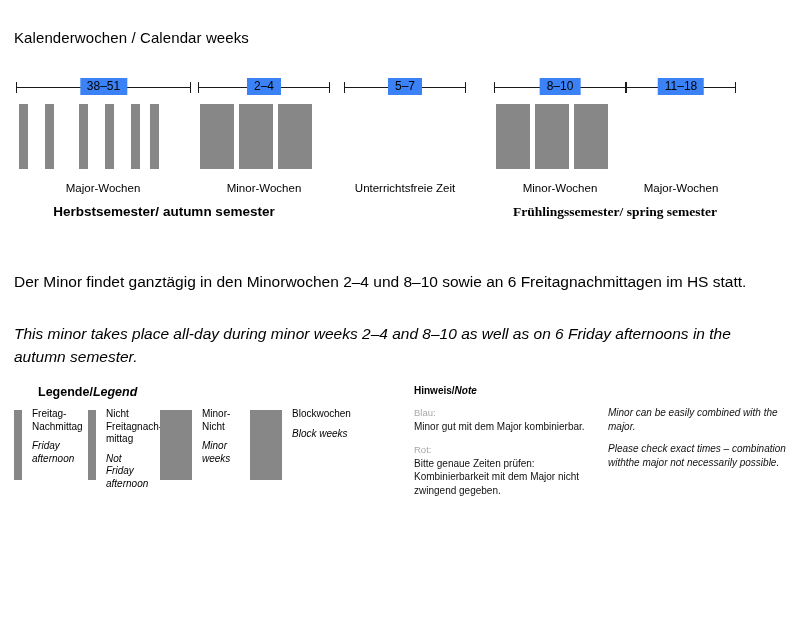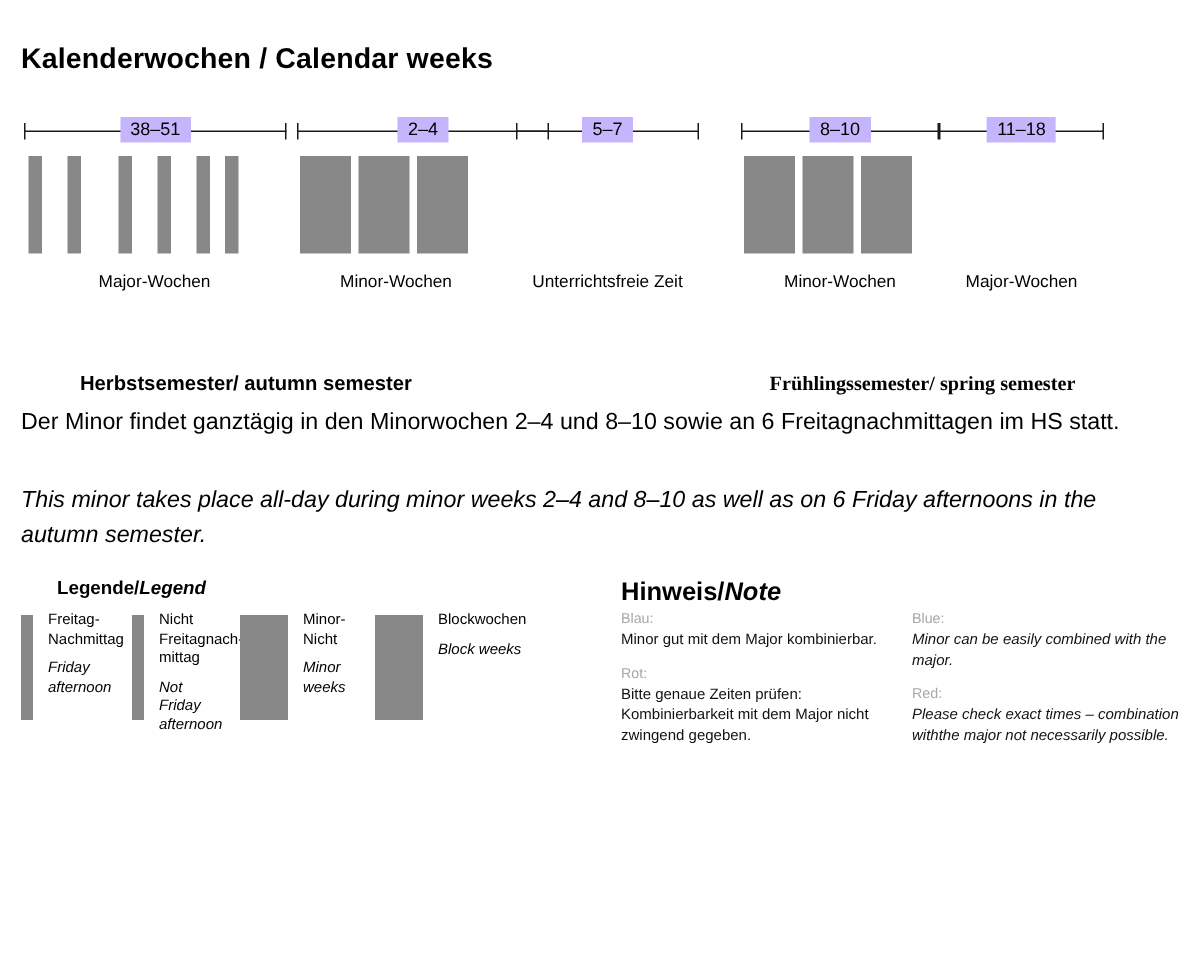--- a/index.html
+++ b/index.html
@@ -22,22 +22,22 @@
     width: 800px;
     height: 639px;
     overflow: hidden;
   }
 
   
   .kw-title {
     position: absolute;
     left: 14px;
     top: 29px;
-    font-size: 19px;
-    font-weight: bold;
+    font-size: 15px;
+    font-weight: normal;
     letter-spacing: 0.1px;
     white-space: nowrap;
   }
 
   
   .chart {
     position: absolute;
     left: 0;
     top: 78px;
     width: 800px;
@@ -63,21 +63,21 @@
     height: 11px;
     background: #1a1a1a;
   }
   .bracket .cap.left  { left: 0; }
   .bracket .cap.right { right: 0; }
   .bracket .blabel {
     position: absolute;
     left: 50%;
     top: 0px;
     transform: translateX(-50%);
-    background: #c4b5fd;
+    background: #3b82f6;
     padding: 0 7px;
     font-size: 12px;
     line-height: 17px;
     white-space: nowrap;
   }
 
   .bar {
     position: absolute;
     background: #878787;
     top: 26px;
@@ -93,21 +93,20 @@
     transform: translateX(-50%);
   }
 
   .semester-label {
     position: absolute;
     top: 126px;
     font-size: 13.5px;
     font-weight: bold;
     white-space: nowrap;
     transform: translateX(-50%);
-    margin-top: 44px;
   }
 
   
   .para {
     position: absolute;
     left: 14px;
     width: 752px;
     font-size: 15.5px;
     line-height: 23px;
   }
@@ -145,21 +144,21 @@
     line-height: 12.5px;
     white-space: pre-line;
   }
   .legend-text .en { font-style: italic; display: block; margin-top: 7px; }
 
   
   .note-title {
     position: absolute;
     left: 414px;
     top: 385px;
-    font-size: 17px;
+    font-size: 10px;
     font-weight: bold;
     white-space: nowrap;
   }
   .note-title .it { font-style: italic; }
 
   .note-col { position: absolute; top: 406px; }
   .note-col.de { left: 414px; width: 185px; }
   .note-col.en { left: 608px; width: 185px; }
 
   .note-key {
@@ -191,21 +190,21 @@
       <div class="blabel">38–51</div>
     </div>
     <div class="bar thin" style="left:19px;"></div>
     <div class="bar thin" style="left:45px;"></div>
     <div class="bar thin" style="left:79px;"></div>
     <div class="bar thin" style="left:105px;"></div>
     <div class="bar thin" style="left:131px;"></div>
     <div class="bar thin" style="left:150px;"></div>
     <div class="group-label" style="left:103px;">Major-Wochen</div>
 
-    <div class="bracket" style="left:198px; top:0; width:132px;padding-left:36px;">
+    <div class="bracket" style="left:198px; top:0; width:132px;">
       <div class="line"></div>
       <div class="cap left"></div>
       <div class="cap right"></div>
       <div class="blabel">2–4</div>
     </div>
     <div class="bar block" style="left:200px;"></div>
     <div class="bar block" style="left:239px;"></div>
     <div class="bar block" style="left:278px;"></div>
     <div class="group-label" style="left:264px;">Minor-Wochen</div>
 
@@ -276,19 +275,17 @@
   <div class="note-title"><span>Hinweis/</span><span class="it">Note</span></div>
 
   <div class="note-col de">
     <div class="note-key">Blau:</div>
     <div class="note-body">Minor gut mit dem Major kombinierbar.</div>
     <div class="note-key">Rot:</div>
     <div class="note-body">Bitte genaue Zeiten prüfen: Kombinierbarkeit mit dem Major nicht zwingend gegeben.</div>
   </div>
 
   <div class="note-col en">
-    <div class="note-key">Blue:</div>
     <div class="note-body">Minor can be easily combined with the major.</div>
-    <div class="note-key">Red:</div>
     <div class="note-body">Please check exact times – combination withthe major not necessarily possible.</div>
   </div>
 
 </div>
 
 </body></html>

